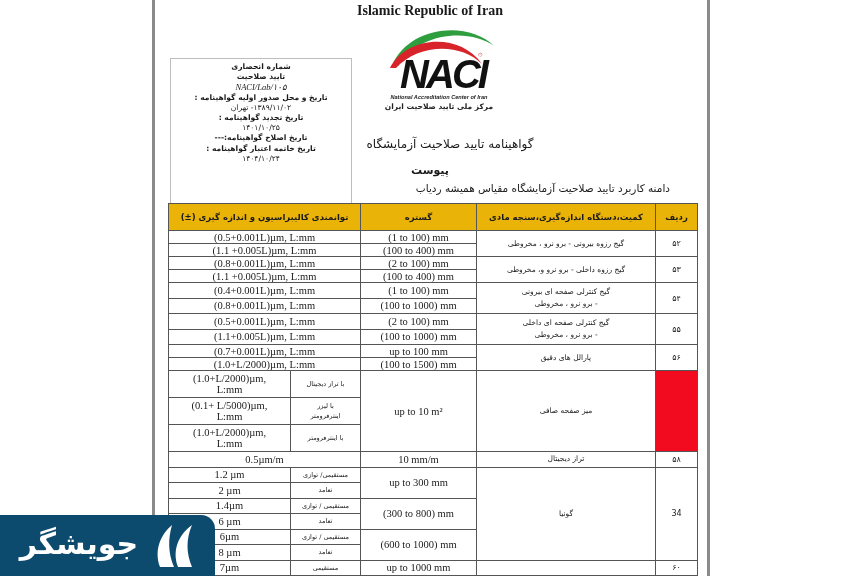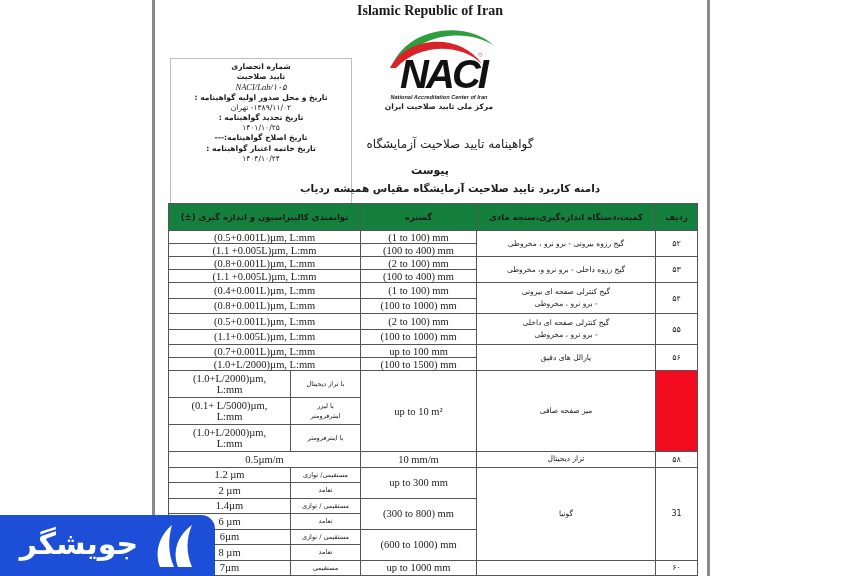--- a/index.html
+++ b/index.html
@@ -19,34 +19,34 @@
                 font-family:"Liberation Sans", sans-serif; font-weight:bold; font-style:italic;
                 font-size:40px; letter-spacing:-3px; color:#111; line-height:40px; }
   .logo .en { position:absolute; left:0; top:74px; width:122px; text-align:center;
               font-family:"Liberation Sans", sans-serif; font-weight:bold; font-style:italic; font-size:5.6px; color:#222; }
   .logo .fa { position:absolute; left:0; top:82px; width:122px; text-align:center; direction:rtl;
               font-family:"DejaVu Sans", sans-serif; font-weight:bold; font-size:7.5px; color:#222; }
   .title { position:absolute; top:137px; left:300px; width:300px; text-align:center; direction:rtl;
            font-family:"DejaVu Sans", sans-serif; font-size:12px; }
   .subtitle1 { position:absolute; top:164px; left:330px; width:200px; text-align:center; direction:rtl;
                font-family:"DejaVu Sans", sans-serif; font-weight:bold; font-size:11px; }
-  .subtitle2 { position:absolute; top:182px; left:300px; width:370px; text-align:left; direction:rtl;
-               font-family:"DejaVu Sans", sans-serif; font-weight:bold; font-size:10.5px; }
+  .subtitle2 { position:absolute; top:182px; left:300px; width:370px; text-align:right; direction:rtl;
+               font-family:"DejaVu Sans", sans-serif; font-weight:normal; font-size:10.5px; }
   table.scope { position:absolute; left:168px; top:203px; width:529px; border-collapse:collapse; table-layout:fixed; }
   table.scope td, table.scope th { border:1px solid #555; padding:0; text-align:center; vertical-align:middle;
          font-family:"Liberation Serif", serif; font-size:10.5px; line-height:11px; overflow:hidden; }
-  table.scope th { background:#15803d; font-family:"DejaVu Sans", sans-serif; font-weight:bold; font-size:8.5px; height:26px; direction:rtl; }
+  table.scope th { background:#eab308; font-family:"DejaVu Sans", sans-serif; font-weight:bold; font-size:8.5px; height:26px; direction:rtl; }
   .fa-cell { direction:rtl; font-family:"DejaVu Sans", sans-serif !important; font-size:7.5px !important; line-height:12px !important; }
   .fa-sm { direction:rtl; font-family:"DejaVu Sans", sans-serif !important; font-size:6.5px !important; line-height:10px !important; }
   .num { font-family:"DejaVu Sans", sans-serif !important; font-size:8px !important; }
   .r13 td { height:12px; }
   .r15 td { height:14.5px; }
   .r27 td { height:26px; }
   .redcell { background:#f20a1e; }
-  .watermark { position:absolute; left:0; top:515px; width:215px; height:61px; background:#1d4ed8;
+  .watermark { position:absolute; left:0; top:515px; width:215px; height:61px; background:#0c4a6e;
                border-top-right-radius:14px; }
   .watermark .wm-text { position:absolute; left:14px; top:7px; width:130px; direction:rtl; text-align:center;
                font-family:"DejaVu Sans", sans-serif; font-weight:bold; font-size:30px; color:#ffffff; line-height:44px; }
   .watermark svg { position:absolute; left:150px; top:6px; }
 </style>
 </head>
 <body>
 
 <div class="vline" style="left:152px;"></div>
 <div class="vline" style="left:707px;"></div>
@@ -191,21 +191,21 @@
     <td>10 mm/m</td>
     <td class="fa-cell">تراز دیجیتال</td>
     <td class="num">۵۸</td>
   </tr>
 
   <tr class="r15">
     <td>1.2 µm</td>
     <td class="fa-sm">مستقیمی/ توازی</td>
     <td rowspan="2">up to 300 mm</td>
     <td rowspan="6" class="fa-cell">گونیا</td>
-    <td rowspan="6" class="num">31</td>
+    <td rowspan="6" class="num">34</td>
   </tr>
   <tr class="r15">
     <td>2 µm</td>
     <td class="fa-sm">تعامد</td>
   </tr>
   <tr class="r15">
     <td>1.4µm</td>
     <td class="fa-sm">مستقیمی / توازی</td>
     <td rowspan="2">(300 to 800) mm</td>
   </tr>

